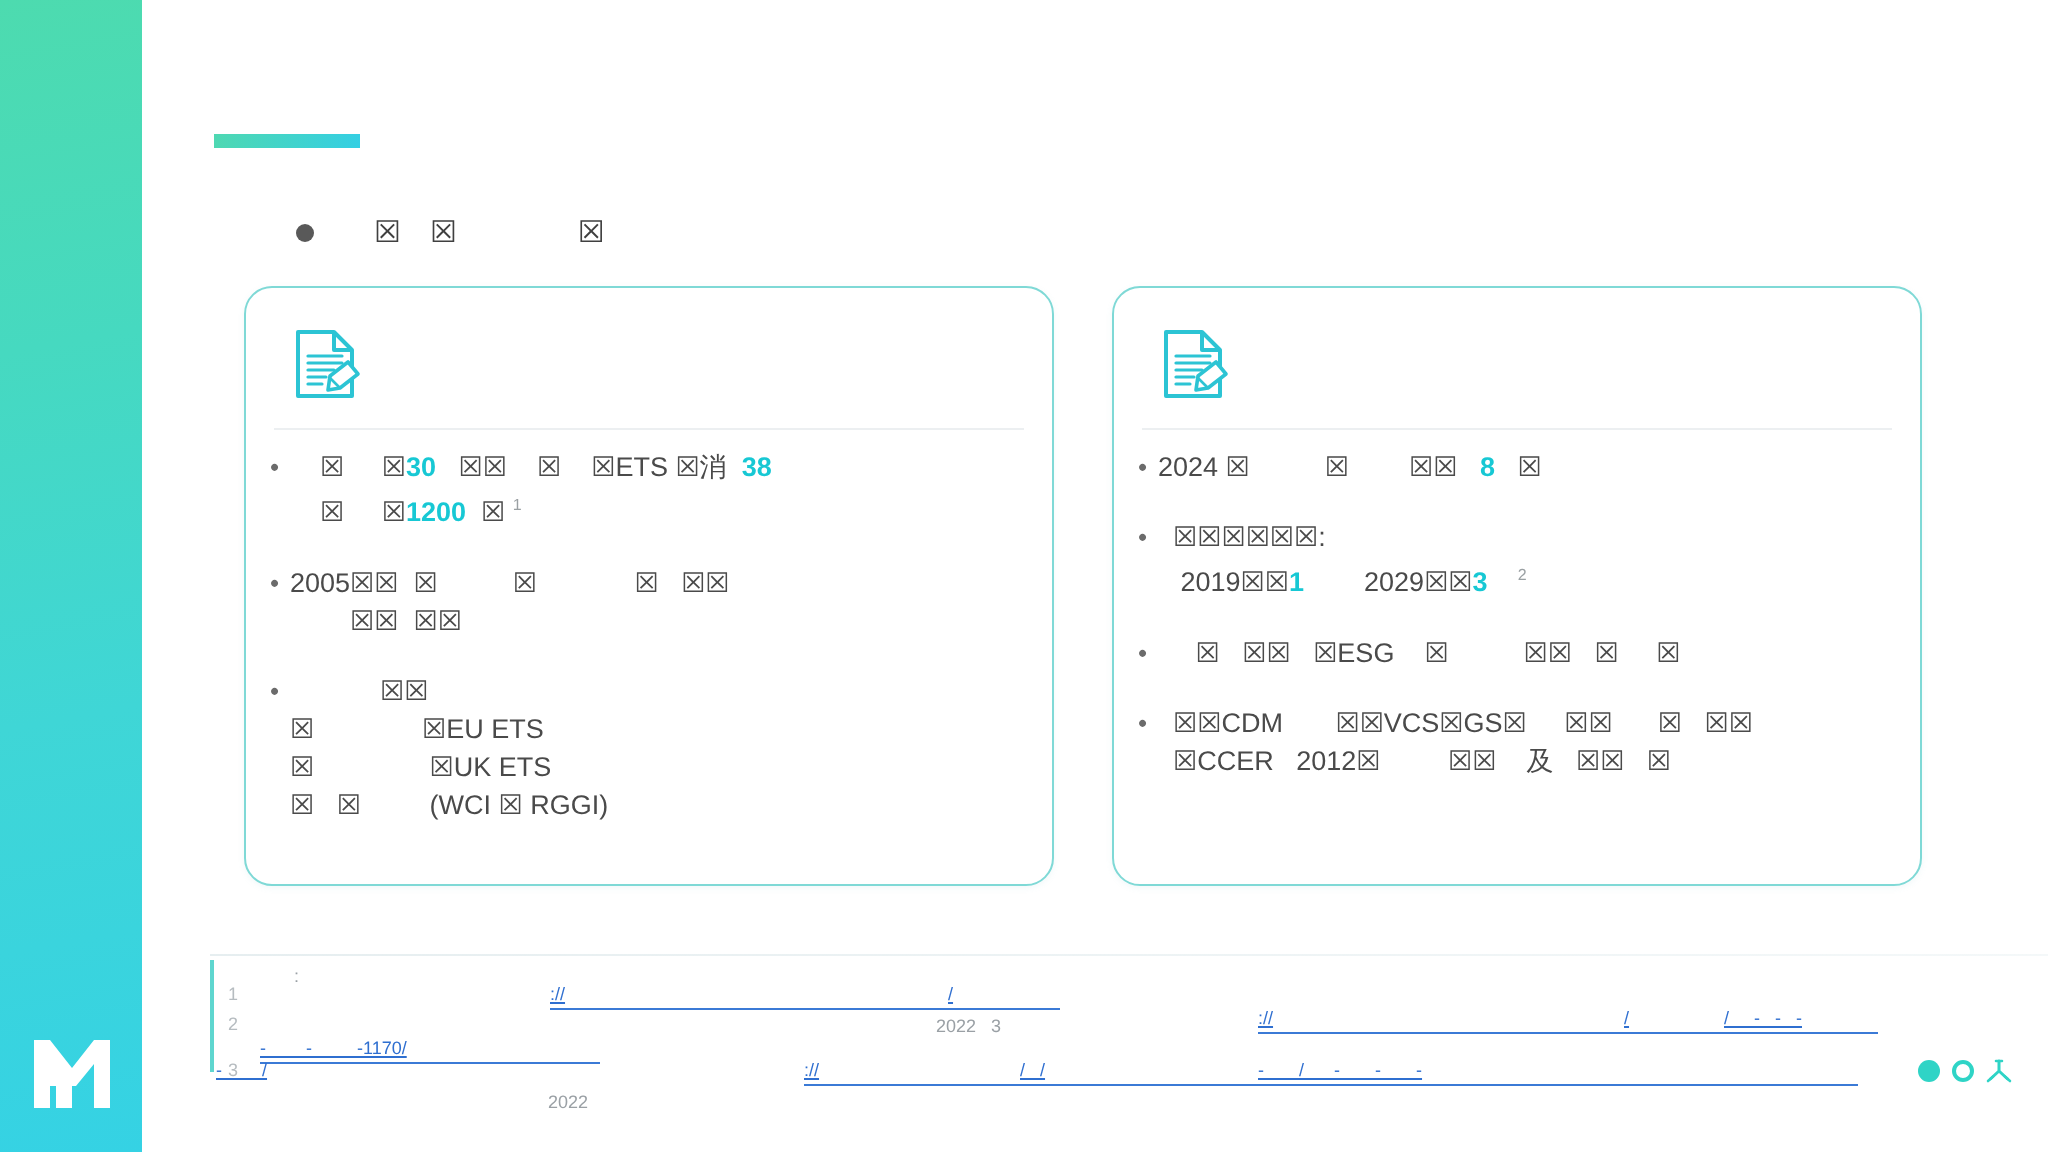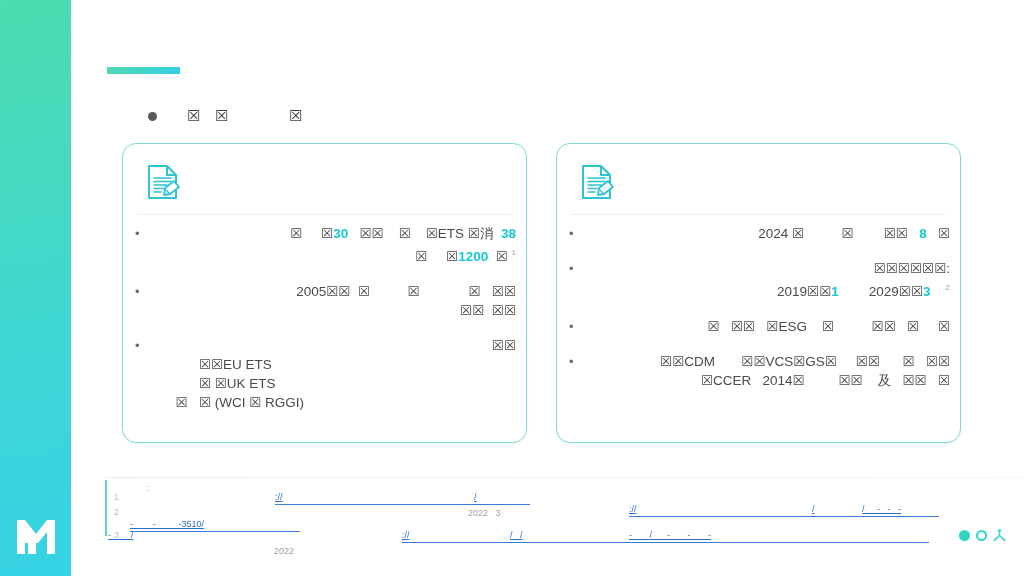--- a/index.html
+++ b/index.html
@@ -52,21 +52,21 @@
   }
   .card-body{
     position:absolute;left:12px;right:10px;top:80px;bottom:8px;
     font-size:13.5px;color:#3f3f3f;line-height:19px;
   }
   .li{display:flex;margin-bottom:16px;}
   .li .dot{
     flex:none;width:10px;color:#6b6b6b;font-size:13px;line-height:19px;
     text-align:left;
   }
-  .li .txt{flex:1;white-space:pre-wrap;text-align:right;}
+  .li .txt{flex:1;white-space:pre-wrap;}
   .tofu{color:#4a4a4a;}
   .num{color:#17c8d4;font-weight:bold;}
   .sup{font-size:8px;color:#9aa0a3;vertical-align:super;}
   .sub-list{margin:0;padding:0;list-style:none;}
   .sub-list li{display:flex;white-space:pre;}
   .sub-col-a{display:inline-block;width:66px;}
   .sub-col-b{display:inline-block;}
 
   
   .footer-rule{
@@ -172,40 +172,40 @@
         <span class="txt"><span class="tofu">  ☒☒☒☒☒☒:
    2019☒☒</span><span class="num">1</span><span class="tofu">        2029☒☒</span><span class="num">3</span><span class="tofu">    </span><span class="sup">2</span></span>
       </div>
       <div class="li">
         <span class="dot">•</span>
         <span class="txt"><span class="tofu">     ☒   ☒☒   ☒ESG    ☒          ☒☒   ☒     ☒</span></span>
       </div>
       <div class="li">
         <span class="dot">•</span>
         <span class="txt"><span class="tofu">  ☒☒CDM       ☒☒VCS☒GS☒     ☒☒      ☒   ☒☒
-  ☒CCER   2014☒         ☒☒    及   ☒☒   ☒</span></span>
+  ☒CCER   2012☒         ☒☒    及   ☒☒   ☒</span></span>
       </div>
     </div>
 </div>
 
 <div class="footer-rule"></div>
 <div class="footer-tick"></div>
 
 <div class="footer">
   <span class="fplain" style="left:35px;top:1px;position:absolute;">:</span>
 
   <span class="fnum" style="left:2px;top:10px;">1</span>
   <span class="fnum" style="left:2px;top:25px;">2</span>
   <span class="fnum" style="left:2px;top:48px;">3</span>
 
   <span class="fnote flink" style="left:163px;top:10px;width:255px;border-bottom:1px solid #3b7ad6;">://</span>
   <span class="fnote flink" style="left:362px;top:10px;">/</span>
   <span class="fnote fplain" style="left:308px;top:26px;margin-left:48px;">2022   3</span>
 
-  <span class="fnote flink" style="left:18px;top:37px;width:170px;border-bottom:1px solid #3b7ad6;">-        -         -3510/</span>
+  <span class="fnote flink" style="left:18px;top:37px;width:170px;border-bottom:1px solid #3b7ad6;">-        -         -1170/</span>
   <span class="fnote fplain" style="left:162px;top:64px;">2022</span>
 
   <span class="fnote flink" style="left:290px;top:48px;width:290px;border-bottom:1px solid #3b7ad6;">://</span>
   <span class="fnote flink" style="left:398px;top:48px;">/   /</span>
 
   <span class="fnote flink" style="left:517px;top:22px;width:310px;border-bottom:1px solid #3b7ad6;">://</span>
   <span class="fnote flink" style="left:700px;top:22px;">/</span>
   <span class="fnote flink" style="left:750px;top:22px;">/     -   -   -</span>
 
   <span class="fnote flink" style="left:-4px;top:48px;width:0px;">-        /</span>

